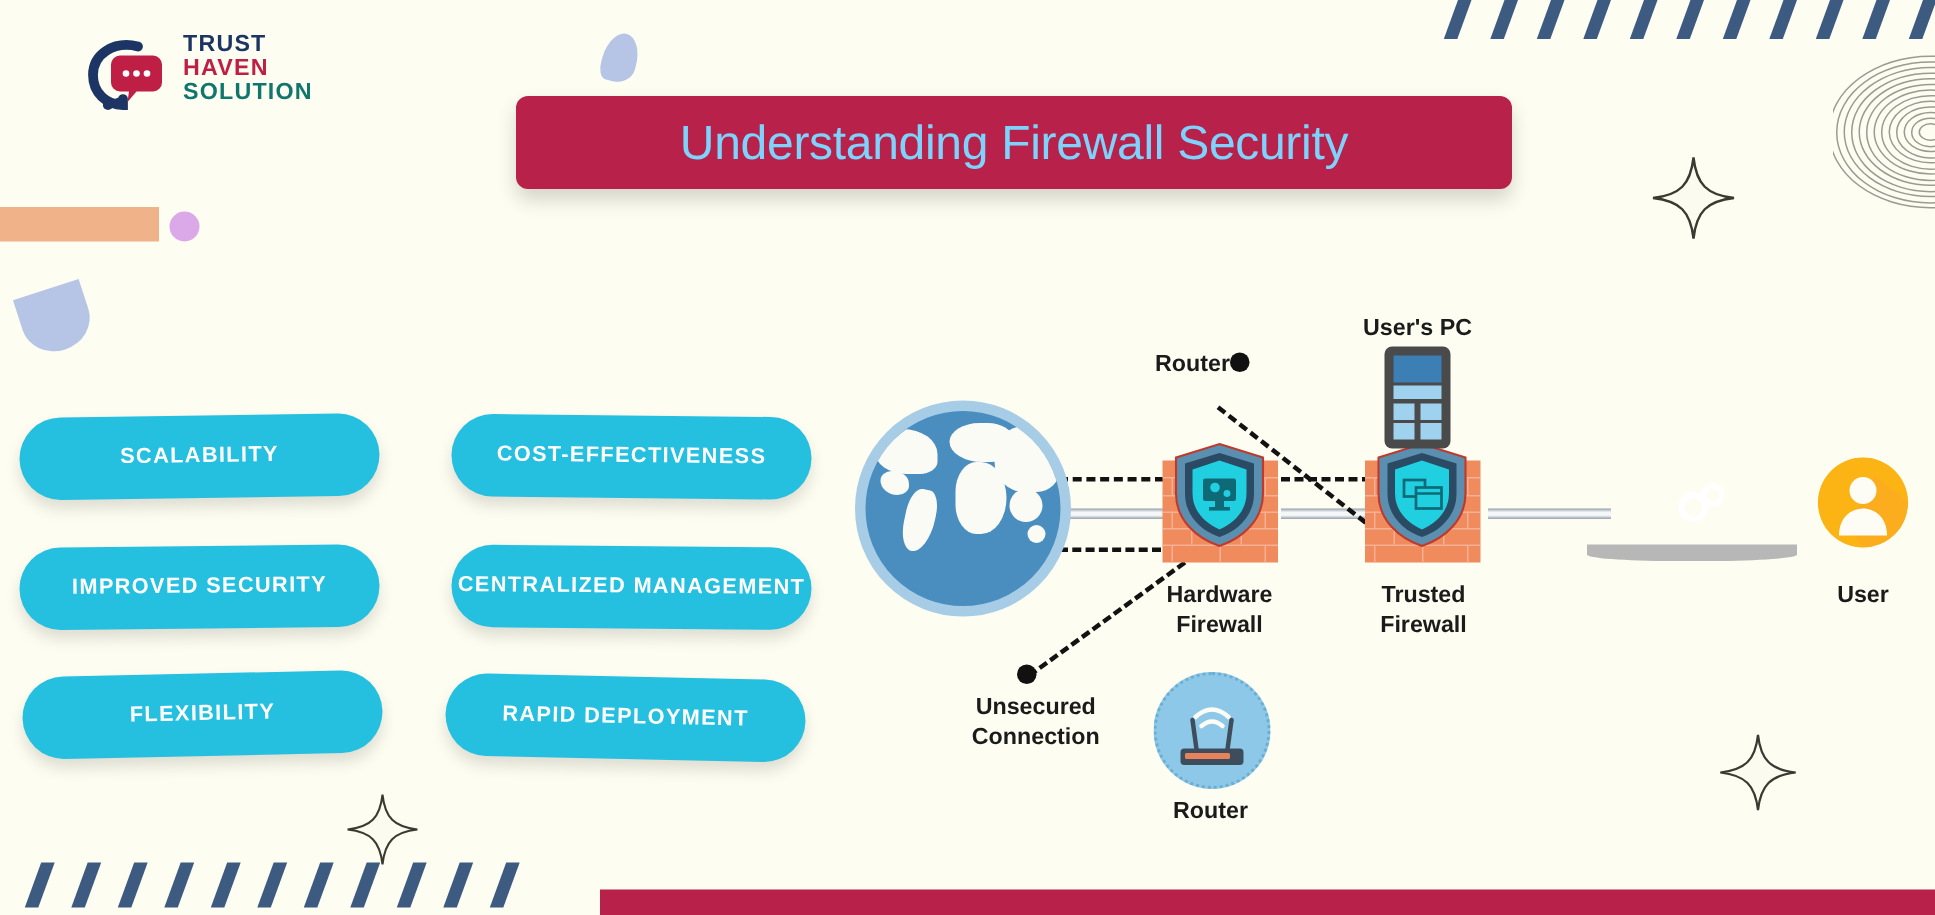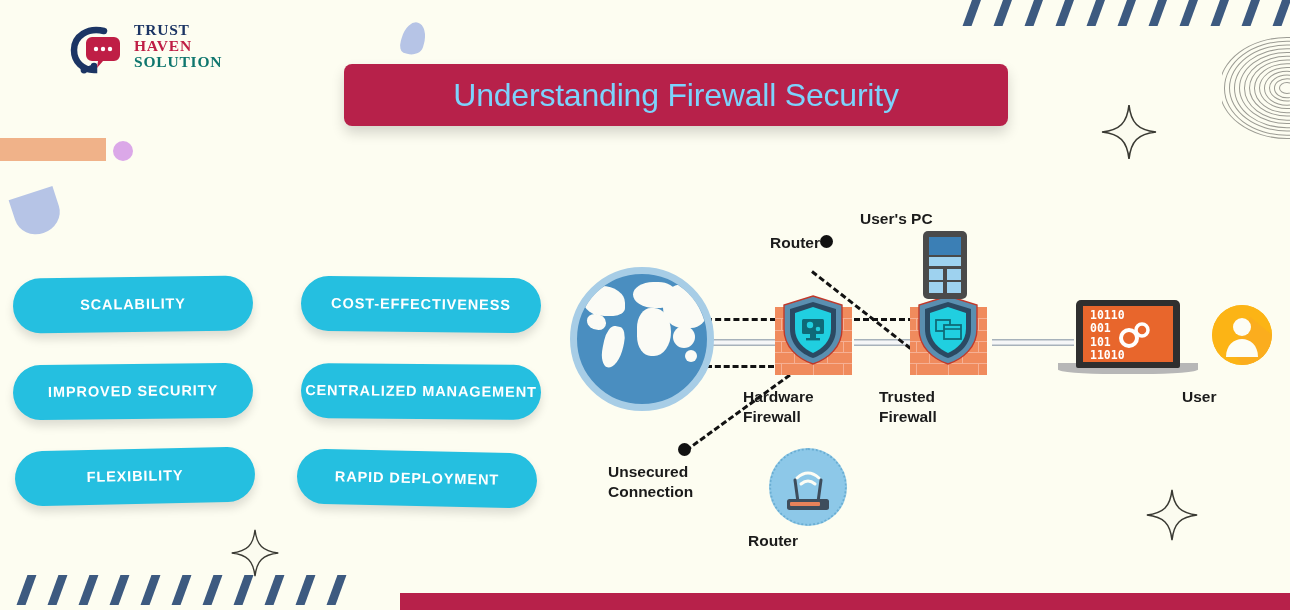--- a/index.html
+++ b/index.html
@@ -27,21 +27,21 @@
   #lilac-dot { position:absolute; left:113px; top:141px; width:20px; height:20px; border-radius:50%; background:#dba8e8; }
   #halfmoon { position:absolute; left:14px; top:192px; width:46px; height:42px; background:#b6c4e6;
       border-radius:0 0 70% 70%; transform:rotate(-18deg); }
   #leaf { position:absolute; left:402px; top:22px; width:23px; height:33px; background:#b6c4e6;
       border-radius:60% 60% 70% 30% / 70% 70% 40% 40%; transform:rotate(16deg); }
 
   .sparkle { position:absolute; }
   .sparkle svg { display:block; }
 
   
-  #logo { position:absolute; left:70px; top:22px; width:200px; height:56px;font-family:Liberation Serif, serif; }
+  #logo { position:absolute; left:58px; top:22px; width:200px; height:56px; }
   #logo-mark { position:absolute; left:0; top:4px; width:52px; height:48px; }
   #logo-text { position:absolute; left:64px; top:0px; line-height:1.02; }
   #logo-text div { font-weight:bold; font-size:15.5px; letter-spacing:0.8px; }
   .lt-1 { color:#1c3564; }
   .lt-2 { color:#bf1e45; }
   .lt-3 { color:#0f766e; }
 
   #title-banner {
     position:absolute; left:344px; top:64px; width:664px; height:62px;
     background:#b7214a; border-radius:8px;
@@ -59,21 +59,21 @@
     position:absolute; background:#25bfe0; border-radius:40px;
     display:flex; align-items:center; justify-content:center;
     color:#ffffff; font-size:14.5px; font-weight:bold; letter-spacing:0.9px;
     text-align:center; line-height:1.25;
     box-shadow:0 6px 10px rgba(0,0,0,0.13);
   }
 
   
   #diagram { position:absolute; left:560px; top:195px; width:730px; height:365px; }
   .node-label {
-    position:absolute; color:#1b1b1b;
+    position:absolute; text-align:center; color:#1b1b1b;
     font-size:15.5px; font-weight:bold; line-height:1.26; white-space:pre-line;
   }
   .conn-line { position:absolute; background:#8e9aa5; height:2px; }
   .conn-line.thick { height:7px; background:linear-gradient(#93a0ab,#f5f6f7 35%,#f5f6f7 65%,#93a0ab); }
   .dashed { position:absolute; border-top:3px dashed #121212; }
   .dot { position:absolute; width:13px; height:13px; border-radius:50%; background:#111; }
 
   .brick { position:absolute; width:77px; height:68px; background:#f08b5d; overflow:hidden; }
   .brick .row { position:absolute; left:0; width:100%; height:11.3px; border-bottom:1.4px solid #f6b094; }
   .brick .vseg { position:absolute; width:1.4px; background:#f6b094; height:11.3px; }
@@ -317,26 +317,20 @@
     <div class="pc-frame" style="left:363px; top:36px;">
       <div class="pc-inner" style="left:6px; top:6px; width:32px; height:18px; background:#3b7fb5;"></div>
       <div class="pc-inner" style="left:6px; top:26px; width:32px; height:9px;"></div>
       <div class="pc-inner" style="left:6px; top:38px; width:14px; height:11px;"></div>
       <div class="pc-inner" style="left:24px; top:38px; width:14px; height:11px;"></div>
       <div class="pc-inner" style="left:6px; top:51px; width:14px; height:11px;"></div>
       <div class="pc-inner" style="left:24px; top:51px; width:14px; height:11px;"></div>
     </div>
 
     <div class="laptop-base" style="left:498px; top:168px;"></div>
-    <div class="laptop-body" style="left:516px; top:105px;">
-      <div class="laptop-screen">10110
-001
-101
-11010</div>
-    </div>
     <svg style="position:absolute; left:556px; top:126px;" width="36" height="30" viewBox="0 0 36 30">
       <circle cx="13" cy="17" r="8" fill="none" stroke="#fff" stroke-width="4"></circle>
       <circle cx="26" cy="9" r="6" fill="none" stroke="#fff" stroke-width="3.5"></circle>
     </svg>
 
     <div class="user-circle" style="left:652px; top:110px;">
       <svg width="60" height="60" viewBox="0 0 60 60">
         <circle cx="30" cy="30" r="30" fill="#fcb415"></circle>
         <path d="M30 60 A30 30 0 0 0 60 30 L38 12 L20 46 Z" fill="#f9a826" opacity="0.55"></path>
         <circle cx="30" cy="22" r="9" fill="#fdfdf5"></circle>

